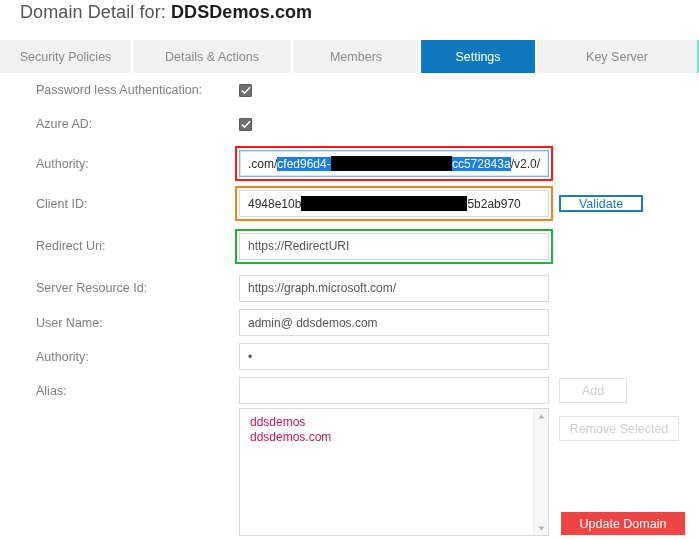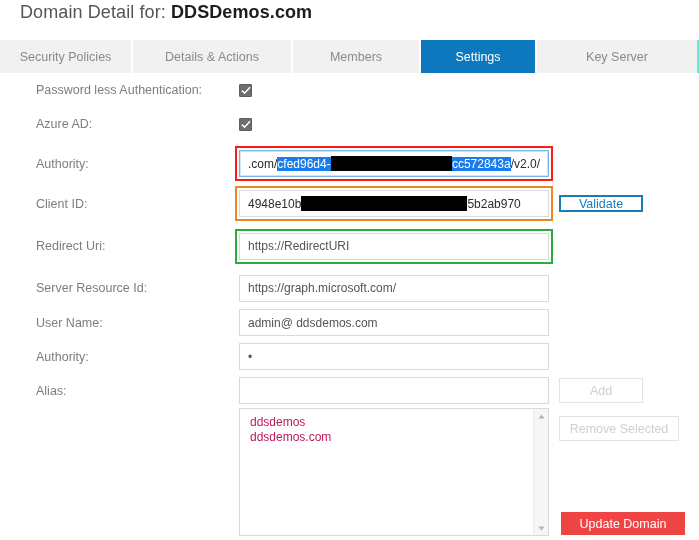--- a/index.html
+++ b/index.html
@@ -166,21 +166,21 @@
     border: 2px solid #1a7aba;
     color: #1a7aba;
   }
   .btn-disabled {
     border: 1px solid #e3e3e3;
     color: #cfcfcf;
     cursor: default;
   }
   .btn-add {
     left: 551px;
-    width: 84px; height: 25px;
+    width: 68px; height: 25px;
   }
   .btn-remove {
     left: 551px;
     width: 120px; height: 25px;
   }
 
   
   .listbox {
     position: absolute;
     left: 231px; top: 0;

